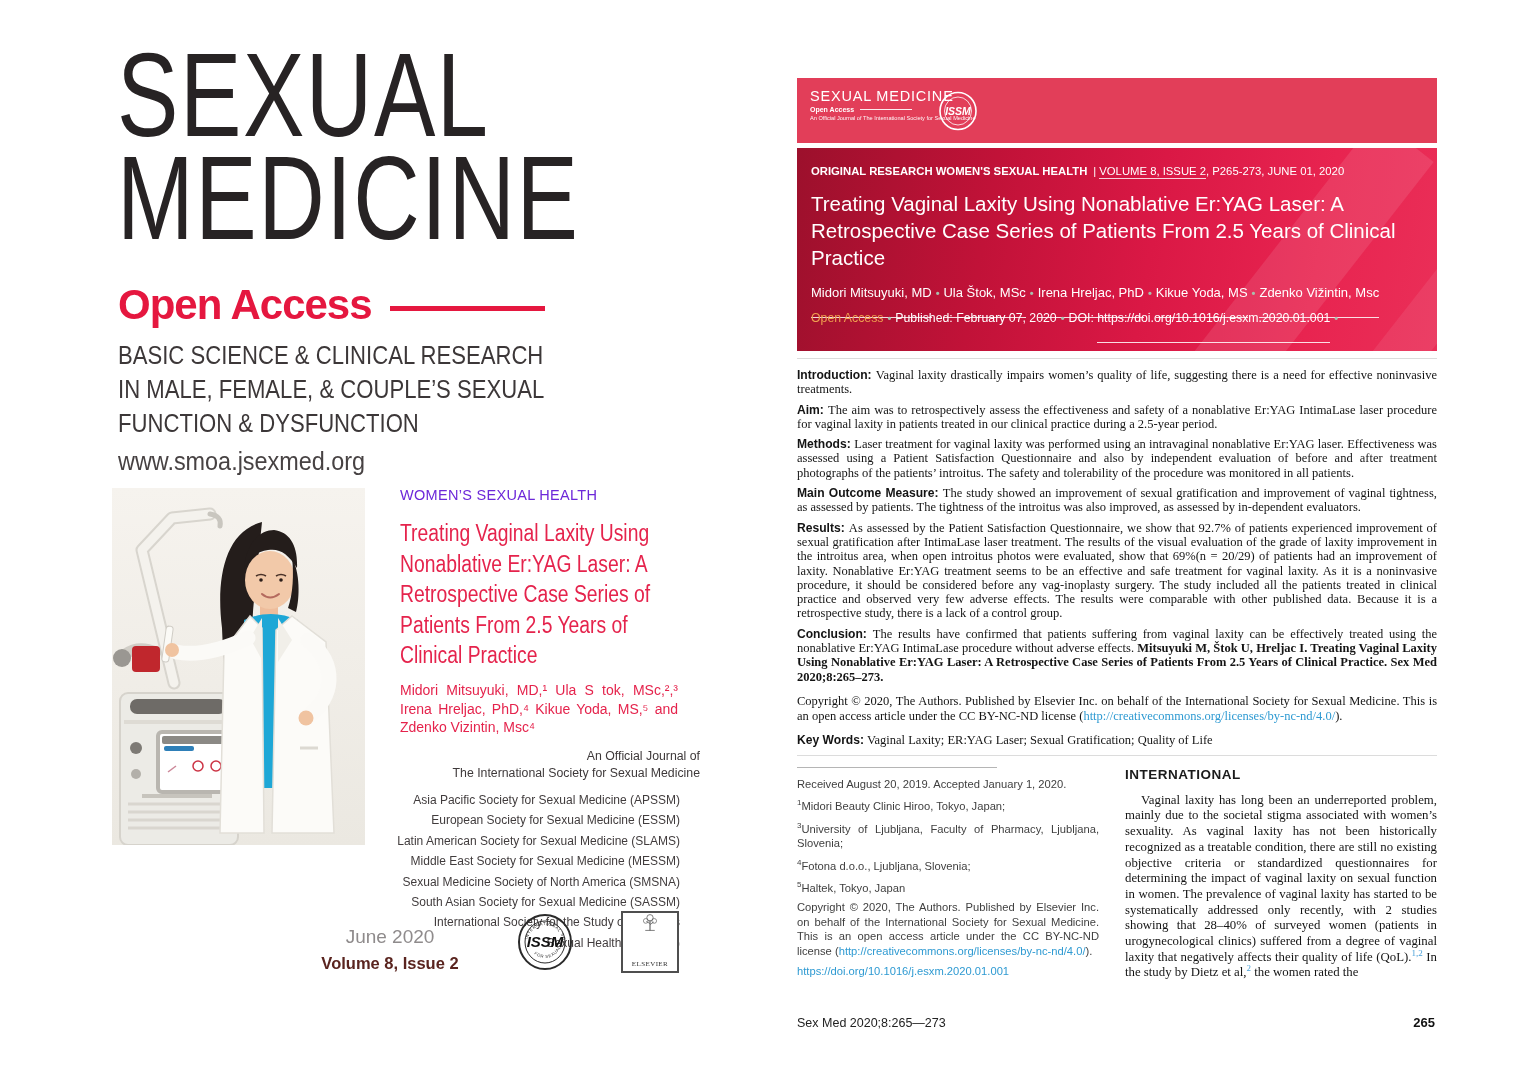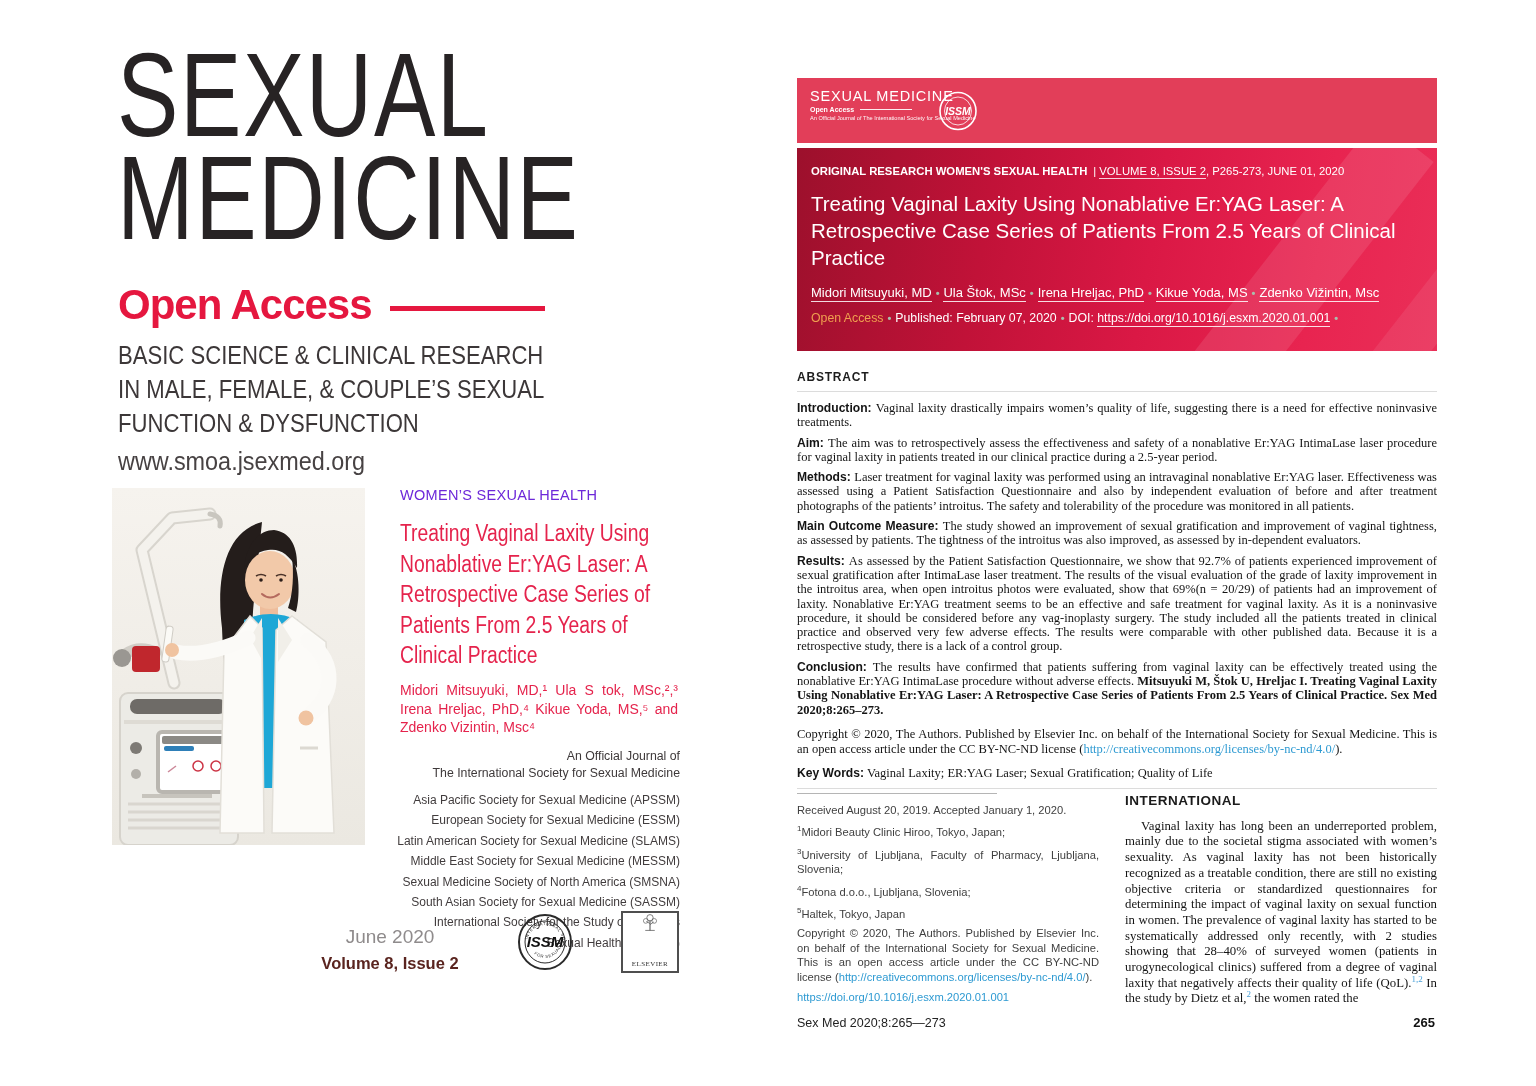--- a/index.html
+++ b/index.html
@@ -20,21 +20,21 @@
   .website { position:absolute; left:118px; top:446px; font-size:26px; color:#474243;
              transform:scaleX(.9); transform-origin:left top; }
   .photo { position:absolute; left:112px; top:488px; width:253px; height:357px; }
 
   .wsh-label { position:absolute; left:400px; top:487px; font-size:14.5px; letter-spacing:.3px;
                color:#6d28d9; font-weight:500; }
   .cover-title { position:absolute; left:400px; top:518px; font-size:23px; line-height:30.5px;
                  color:#e5234c; white-space:pre-line; transform:scaleX(.84); transform-origin:left top; }
   .cover-authors { position:absolute; left:400px; top:681px; width:278px; font-size:14px;
                    line-height:18.5px; color:#e5234c; text-align:justify; }
-  .official { position:absolute; left:368px; top:748px; width:312px; text-align:right;
+  .official { position:absolute; left:388px; top:748px; width:312px; text-align:right;
               font-size:12.3px; line-height:17px; color:#3e393a; white-space:pre-line; }
   .societies { position:absolute; left:368px; top:790px; width:312px; text-align:right;
                font-size:12px; line-height:20.4px; color:#413c3d; }
   .issue-block { position:absolute; left:295px; top:926px; width:190px; text-align:center; }
   .issue-date { font-size:19px; color:#8f8b8c; }
   .issue-vol { font-size:16.5px; font-weight:700; color:#5a241f; margin-top:6px; }
   .issm-seal { position:absolute; left:517px; top:913px; }
   .elsevier { position:absolute; left:621px; top:911px; width:58px; height:62px;
               border:2px solid #4f4f4f; display:flex; flex-direction:column; align-items:center;
               justify-content:flex-end; padding-bottom:3px; background:#fff;gap:28px; }
@@ -61,40 +61,40 @@
              transform:rotate(38deg); right:-6px; top:30px; }
   .eyebrow { position:relative; font-size:11.3px; }
   .eyebrow b { font-weight:700; }
   .eyebrow .sep { padding:0 3px 0 6px; }
   .evlink { color:#fff; text-decoration:none; border-bottom:1px solid rgba(255,255,255,.8);
             padding-bottom:1px; cursor:pointer; }
   .a-title { position:relative; margin-top:13px; font-size:20.5px; line-height:27px;
              font-weight:400; width:615px; }
   .a-authors { position:relative; margin-top:14px; font-size:13px; }
   .wlink { color:#fff; text-decoration:none; border-bottom:1px solid rgba(255,255,255,.85);
-           padding-bottom:1px; cursor:pointer;margin-top:16px; }
+           padding-bottom:17px; cursor:pointer;margin-top:16px; }
   .asep { color:#a9c0ae; font-weight:700; padding:0 4px; font-size:11px; }
   .a-meta { position:relative; margin-top:11px; font-size:12.3px; }
   .oa-badge { color:#efa04f; }
 
   .abs-head { margin-top:19px; font-size:12px; font-weight:700; letter-spacing:.8px; color:#1d1d1d; }
   .rule { border:none; border-top:1px solid #dcdcdc; margin-top:7px; }
   .abs-body { margin-top:9px; }
   .abs-p { font-family:"Liberation Serif", serif; font-size:12.5px; line-height:14.3px;
            color:#141414; text-align:justify; margin-bottom:6px; }
   .abs-label { font-family:"Liberation Sans", sans-serif; font-weight:700; font-size:12.1px; }
   .abs-cite { font-weight:700; }
   .copyright-p, .kw-p { font-family:"Liberation Serif", serif; font-size:12.5px; line-height:14.6px;
                         color:#141414; text-align:justify; }
   .copyright-p { margin-top:10px; }
   .kw-p { margin-top:10px; }
   .kw-label { font-family:Liberation Sans, sans-serif; font-weight:700; font-size:12.1px; }
   .bluelink { color:#2e9ad2; text-decoration:none; cursor:pointer; }
 
-  .cols { display:flex; gap:26px; margin-top:4px; }
+  .cols { display:flex; gap:26px; margin-top:11px; }
   .col-left { width:302px; }
   .col-right { flex:1; }
   .fn-rule { width:200px; border:none; border-top:1px solid #b5b5b5; margin-bottom:9px; }
   .fn { font-size:11.2px; line-height:14.6px; color:#3f3f3f; text-align:justify; margin-bottom:5px; }
   .fn sup { font-size:8px; }
   .intro-head { font-size:13.5px; font-weight:700; letter-spacing:.5px; color:#1b1b1b; margin-bottom:11px; }
   .intro-p { font-family:"Liberation Serif", serif; font-size:12.8px; line-height:15.7px;
              color:#141414; text-align:justify; text-indent:16px; }
   .refsup { color:#4aa0d8; font-size:9px; vertical-align:super; line-height:0; }
   .foot-cite { position:absolute; left:0; bottom:0; font-size:12.5px; color:#222; }
@@ -258,21 +258,20 @@
       <div class="eyebrow">
         <b>ORIGINAL RESEARCH WOMEN'S SEXUAL HEALTH</b><span class="sep">|</span><a class="evlink">VOLUME 8, ISSUE 2</a><span>, P265-273, JUNE 01, 2020</span>
       </div>
       <div class="a-title">Treating Vaginal Laxity Using Nonablative Er:YAG Laser: A Retrospective Case Series of Patients From 2.5 Years of Clinical Practice</div>
       <div class="a-authors"><a class="wlink">Midori Mitsuyuki, MD</a><span class="asep">•</span><a class="wlink">Ula Štok, MSc</a><span class="asep">•</span><a class="wlink">Irena Hreljac, PhD</a><span class="asep">•</span><a class="wlink">Kikue Yoda, MS</a><span class="asep">•</span><a class="wlink">Zdenko Vižintin, Msc</a></div>
       <div class="a-meta">
         <span class="oa-badge">Open Access</span><span class="asep">•</span><span>Published: February 07, 2020</span><span class="asep">•</span><span>DOI:</span> <a class="wlink">https://doi.org/10.1016/j.esxm.2020.01.001</a><span class="asep">•</span>
       </div>
     </div>
 
-    <div class="abs-head">ABSTRACT</div>
     <hr class="rule">
 
     <div class="abs-body">
         <p class="abs-p"><b class="abs-label">Introduction: </b>Vaginal laxity drastically impairs women’s quality of life, suggesting there is a need for effective noninvasive treatments.</p>
         <p class="abs-p"><b class="abs-label">Aim: </b>The aim was to retrospectively assess the effectiveness and safety of a nonablative Er:YAG IntimaLase laser procedure for vaginal laxity in patients treated in our clinical practice during a 2.5-year period.</p>
         <p class="abs-p"><b class="abs-label">Methods: </b>Laser treatment for vaginal laxity was performed using an intravaginal nonablative Er:YAG laser. Effectiveness was assessed using a Patient Satisfaction Questionnaire and also by independent evaluation of before and after treatment photographs of the patients’ introitus. The safety and tolerability of the procedure was monitored in all patients.</p>
         <p class="abs-p"><b class="abs-label">Main Outcome Measure: </b>The study showed an improvement of sexual gratification and improvement of vaginal tightness, as assessed by patients. The tightness of the introitus was also improved, as assessed by in-dependent evaluators.</p>
         <p class="abs-p"><b class="abs-label">Results: </b>As assessed by the Patient Satisfaction Questionnaire, we show that 92.7% of patients experienced improvement of sexual gratification after IntimaLase laser treatment. The results of the visual evaluation of the grade of laxity improvement in the introitus area, when open introitus photos were evaluated, show that 69%(n = 20/29) of patients had an improvement of laxity. Nonablative Er:YAG treatment seems to be an effective and safe treatment for vaginal laxity. As it is a noninvasive procedure, it should be considered before any vag-inoplasty surgery. The study included all the patients treated in clinical practice and observed very few adverse effects. The results were comparable with other published data. Because it is a retrospective study, there is a lack of a control group.</p>
         <p class="abs-p"><b class="abs-label">Conclusion: </b>The results have confirmed that patients suffering from vaginal laxity can be effectively treated using the nonablative Er:YAG IntimaLase procedure without adverse effects.<b class="abs-cite"> Mitsuyuki M, Štok U, Hreljac I. Treating Vaginal Laxity Using Nonablative Er:YAG Laser: A Retrospective Case Series of Patients From 2.5 Years of Clinical Practice. Sex Med 2020;8:265–273.</b></p>
       </div>

